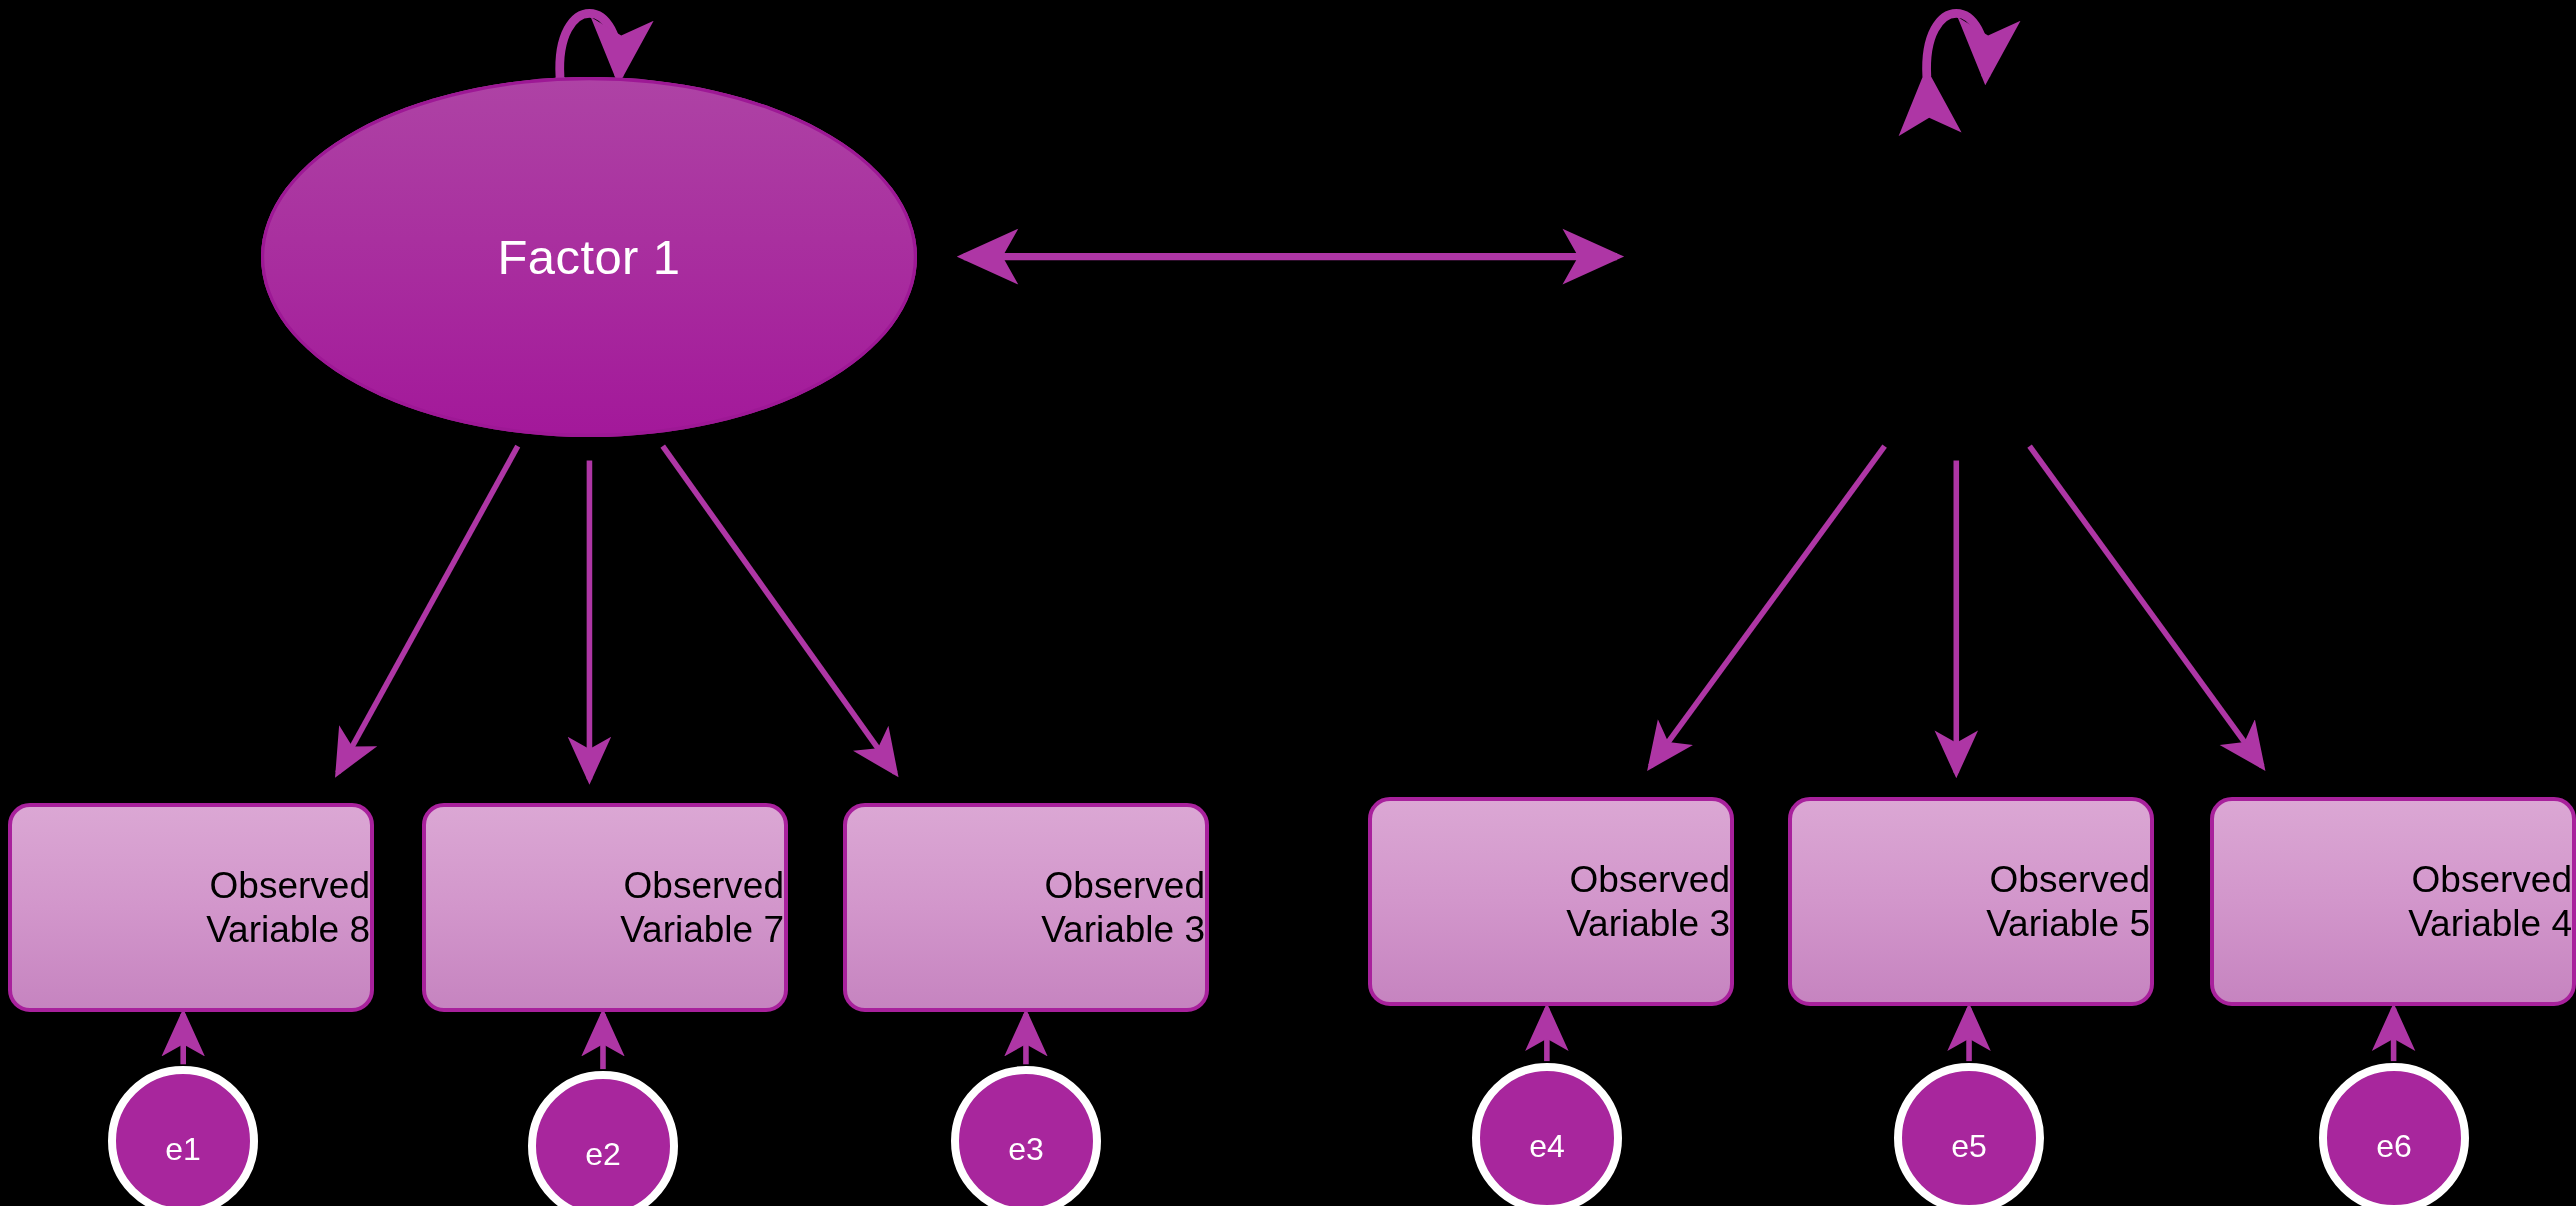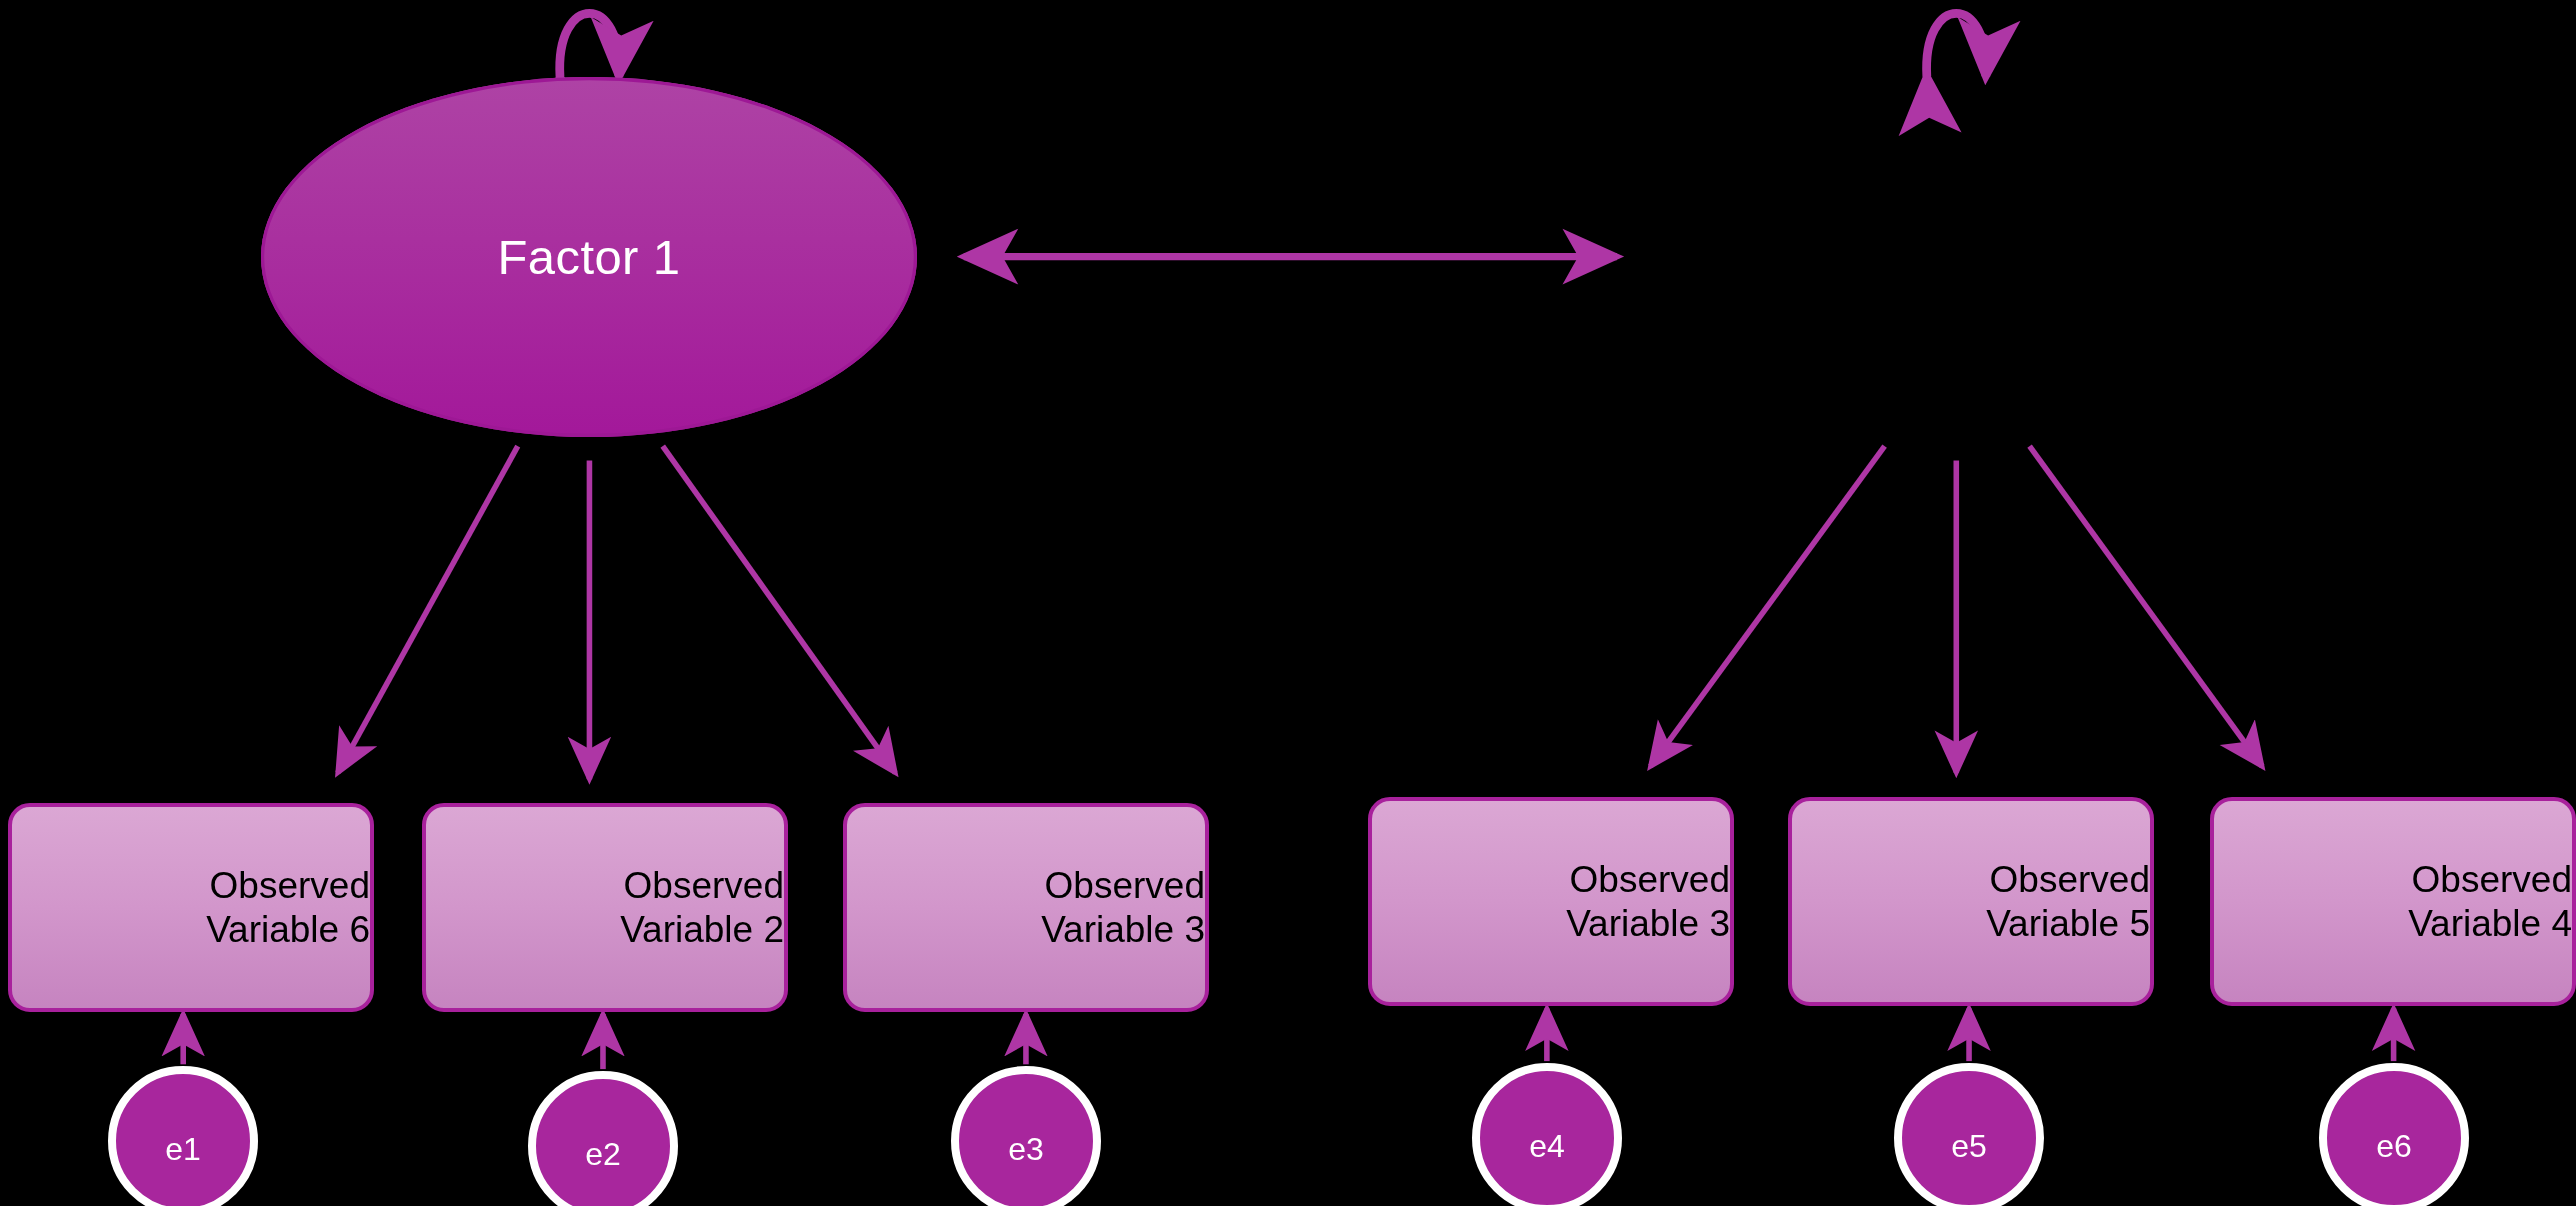--- a/index.html
+++ b/index.html
@@ -123,25 +123,25 @@
         <path d="M 2419 96 C 2413 -10, 2499 -10, 2493 96" stroke-width="11" fill="none" marker-start="url(#ah-loop)" marker-end="url(#ah-loop)"></path>
       </g>
   </svg>
 
   <div class="factor" style="left: 261px; top: 77px; width: 656px; height: 360px;">
     <span class="factor-label">Factor 1</span>
   </div>
 
   <div class="observed" style="left: 8px; top: 803px; width: 366px; height: 209px;">
     <span class="observed-line">Observed</span>
-    <span class="observed-line">Variable 6</span>
+    <span class="observed-line">Variable 8</span>
   </div>
   <div class="observed" style="left: 422px; top: 803px; width: 366px; height: 209px;">
     <span class="observed-line">Observed</span>
-    <span class="observed-line">Variable 2</span>
+    <span class="observed-line">Variable 7</span>
   </div>
   <div class="observed" style="left: 843px; top: 803px; width: 366px; height: 209px;">
     <span class="observed-line">Observed</span>
     <span class="observed-line">Variable 3</span>
   </div>
   <div class="observed" style="left: 1368px; top: 797px; width: 366px; height: 209px;">
     <span class="observed-line">Observed</span>
     <span class="observed-line">Variable 3</span>
   </div>
   <div class="observed" style="left: 1788px; top: 797px; width: 366px; height: 209px;">

